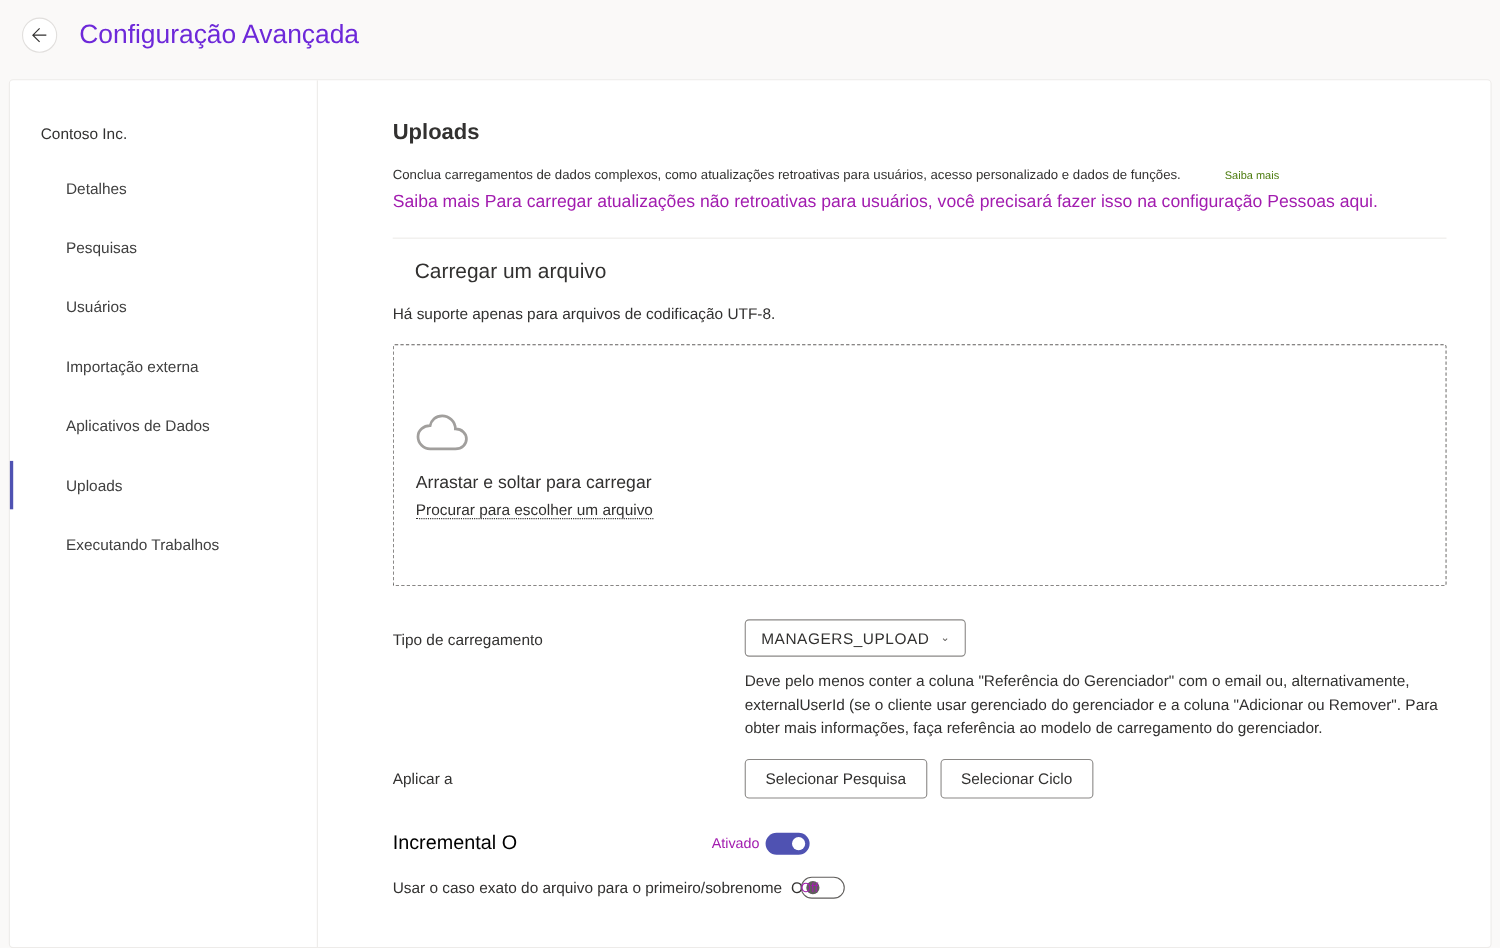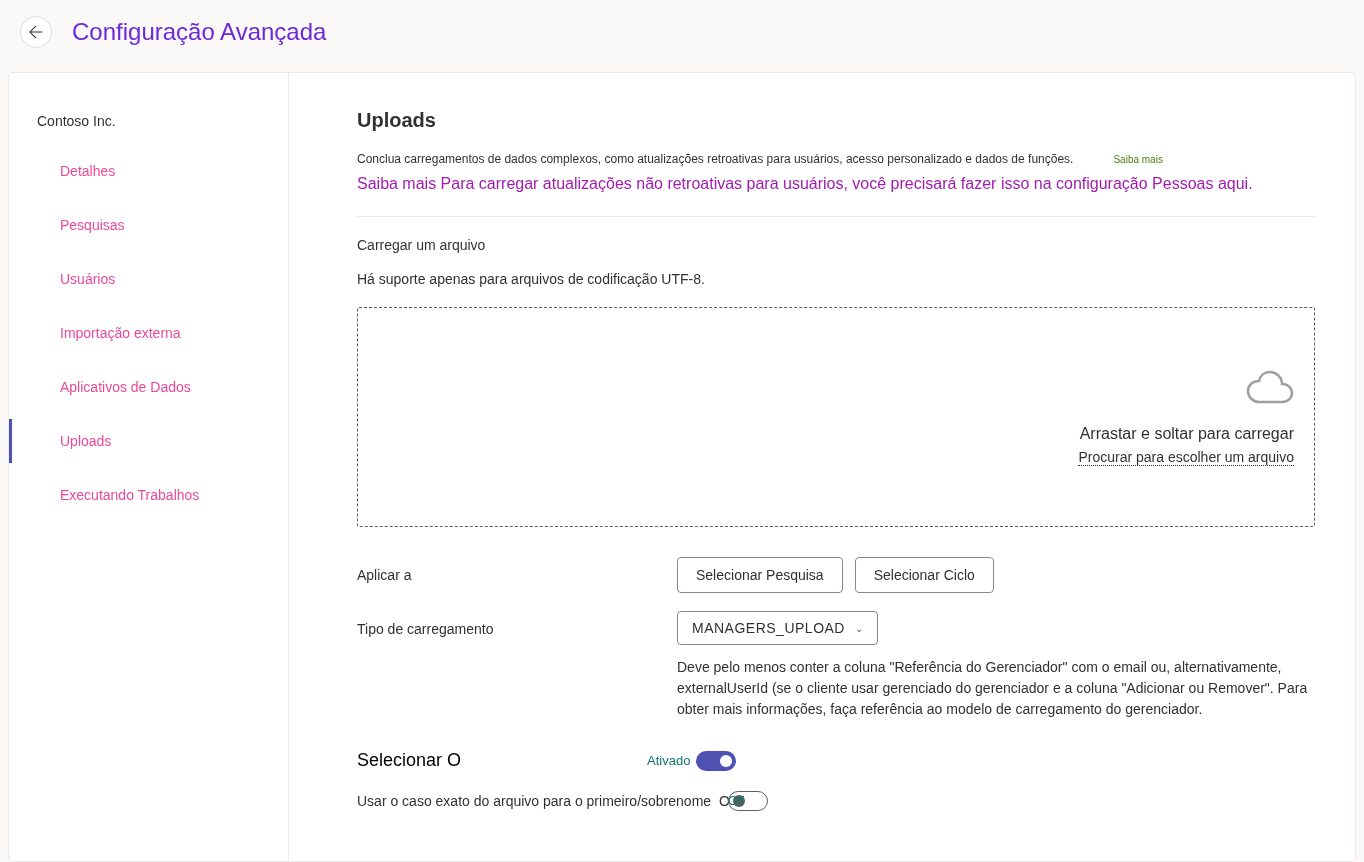--- a/index.html
+++ b/index.html
@@ -47,21 +47,21 @@
       padding-top: 30px;
     }
     .org-name {
       padding: 10px 28px 20px;
       font-size: 14px;
       color: #323130;
     }
     .sidebar-item {
       padding: 14px 28px 14px 48px;
       font-size: 14px;
-      color: #ec4899;
+      color: #404040;
       cursor: pointer;
       border-left: 3px solid transparent;
       margin-bottom: 10px;
     }
     .sidebar-item.active {
       border-left: 3px solid #4f52b2;
       font-weight: 400;
     }
     .content {
       flex: 1;
@@ -93,34 +93,35 @@
       color: #a21caf;
       line-height: 1.5;
       margin-bottom: 7px;
     }
     .divider {
       border: none;
       border-top: 1px solid #edebe9;
       margin: 20px 0;
     }
     .subsection-title {
-      font-size: 14px;
+      font-size: 19px;
       color: #323130;
       margin-bottom: 18px;
+      margin-left: 20px;
     }
     .hint-text {
       font-size: 14px;
       color: #323130;
       margin-bottom: 20px;
     }
     .dropzone {
       border: 1px dashed #605e5c;
       border-radius: 2px;
       padding: 60px 20px;
-      text-align: right;
+      text-align: left;
       margin-bottom: 30px;
     }
     .cloud-icon {
       margin: 0 auto 14px;
       color: #a19f9d;
     }
     .dropzone-text {
       font-size: 16px;
       color: #323130;
       margin-bottom: 6px;
@@ -195,21 +196,21 @@
       color: #000;
       width: 290px;
     }
     .toggle-wrapper {
       display: flex;
       align-items: center;
       gap: 6px;
     }
     .toggle-state {
       font-size: 13px;
-      color: #0f766e;
+      color: #a21caf;
     }
     .toggle {
       width: 40px;
       height: 20px;
       border-radius: 10px;
       position: relative;
       cursor: pointer;
     }
     .toggle.on {
       background: #4f52b2;
@@ -281,43 +282,43 @@
 
     <div class="dropzone">
       <svg class="cloud-icon" width="48" height="40" viewBox="0 0 48 36" fill="none">
         <path d="M36 14C36 7 30 2 24 2C18 2 14 6 13 11C7 11 2 15 2 21C2 27 7 32 13 32H36C42 32 46 28 46 23C46 18 42 14 36 14Z" stroke="#a19f9d" stroke-width="2.5" fill="none"></path>
       </svg>
       <div class="dropzone-text">Arrastar e soltar para carregar</div>
       <span class="browse-link">Procurar para escolher um arquivo</span>
     </div>
 
     <div class="form-row">
-      <div class="form-label">Aplicar a</div>
-      <div class="form-control">
-        <div class="button-group">
-          <button class="btn">Selecionar Pesquisa</button>
-          <button class="btn">Selecionar Ciclo</button>
-        </div>
-      </div>
-    </div>
-
-    <div class="form-row">
       <div class="form-label">Tipo de carregamento</div>
       <div class="form-control">
         <div class="dropdown">
           <span class="dropdown-text">MANAGERS_UPLOAD</span>
           <span class="chevron">⌄</span>
         </div>
         <div class="help-text">Deve pelo menos conter a coluna "Referência do Gerenciador" com o email ou, alternativamente, externalUserId (se o cliente usar gerenciado do gerenciador e a coluna "Adicionar ou Remover". Para obter mais informações, faça referência ao modelo de carregamento do gerenciador.</div>
       </div>
     </div>
 
+    <div class="form-row">
+      <div class="form-label">Aplicar a</div>
+      <div class="form-control">
+        <div class="button-group">
+          <button class="btn">Selecionar Pesquisa</button>
+          <button class="btn">Selecionar Ciclo</button>
+        </div>
+      </div>
+    </div>
+
     <div class="toggle-row">
       <div class="toggle-label">
-        <span>Selecionar</span>
+        <span>Incremental</span>
         <span>O</span>
       </div>
       <div class="toggle-wrapper">
         <span class="toggle-state">Ativado</span>
         <div class="toggle on">
           <div class="toggle-knob"></div>
         </div>
       </div>
     </div>
 

